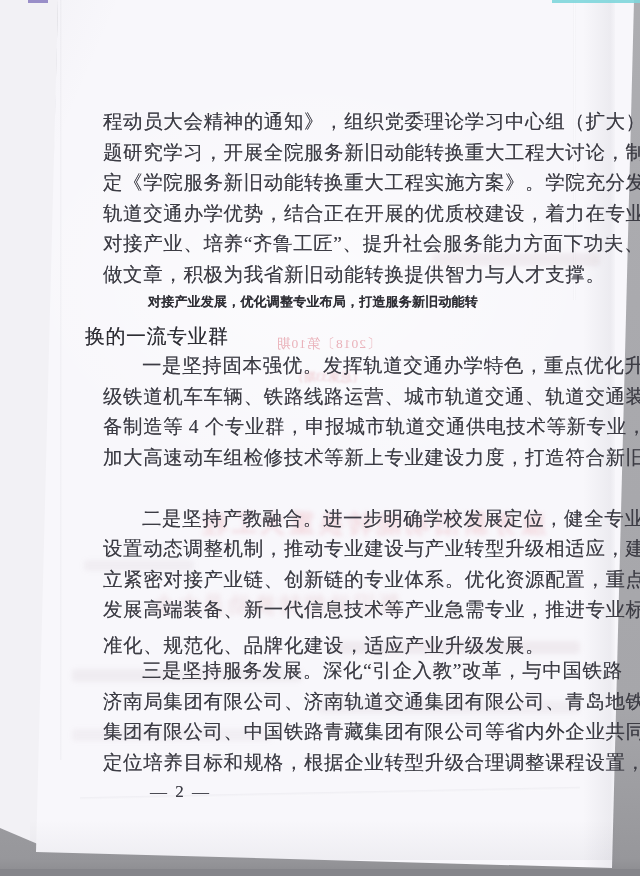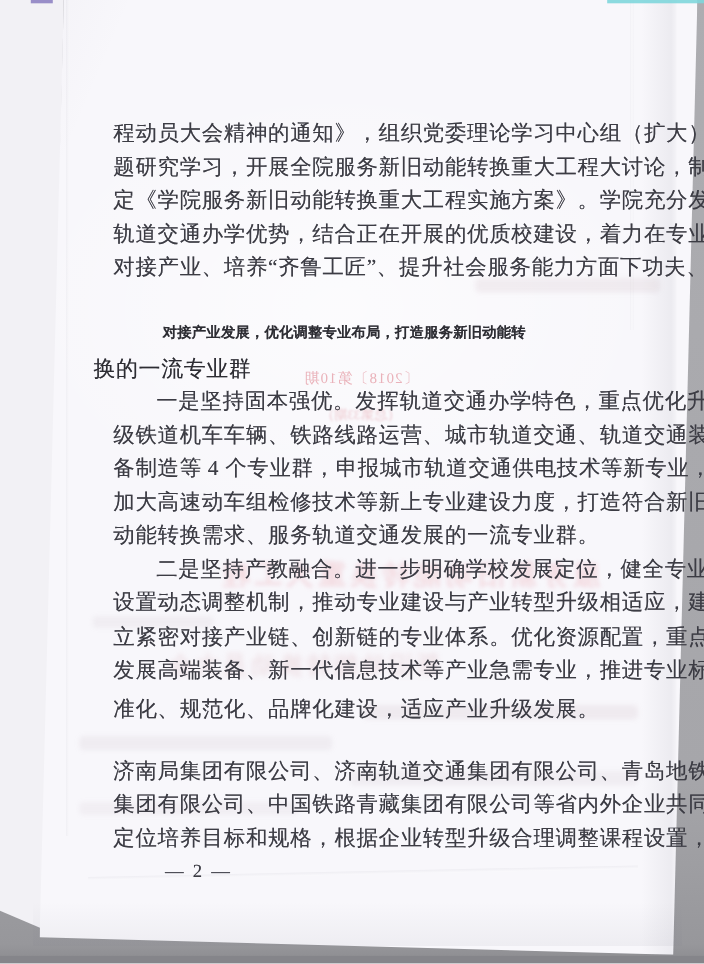--- a/index.html
+++ b/index.html
@@ -102,32 +102,33 @@
   <div id="stripe-4" class="bleed-stripe"></div>
   <div id="stripe-5" class="bleed-stripe"></div>
   <div id="stripe-6" class="bleed-stripe"></div>
 
   <div id="text-layer">
       <div class="line body" style="top: 112px;">程动员大会精神的通知》，组织党委理论学习中心组（扩大）专</div>
       <div class="line body" style="top: 142.5px;">题研究学习，开展全院服务新旧动能转换重大工程大讨论，制</div>
       <div class="line body" style="top: 173px;">定《学院服务新旧动能转换重大工程实施方案》。学院充分发挥</div>
       <div class="line body" style="top: 203.5px;">轨道交通办学优势，结合正在开展的优质校建设，着力在专业</div>
       <div class="line body" style="top: 234px;">对接产业、培养“齐鲁工匠”、提升社会服务能力方面下功夫、</div>
+      <div class="line body" style="top: 264.5px;">做文章，积极为我省新旧动能转换提供智力与人才支撑。</div>
       <div class="line heading-first" style="top: 295px;">对接产业发展，优化调整专业布局，打造服务新旧动能转</div>
       <div class="line heading-cont" style="top: 325.5px;">换的一流专业群</div>
       <div class="line body-indent" style="top: 356px;">一是坚持固本强优。发挥轨道交通办学特色，重点优化升</div>
       <div class="line body" style="top: 386.5px;">级铁道机车车辆、铁路线路运营、城市轨道交通、轨道交通装</div>
       <div class="line body" style="top: 417px;">备制造等 4 个专业群，申报城市轨道交通供电技术等新专业，</div>
       <div class="line body" style="top: 447.5px;">加大高速动车组检修技术等新上专业建设力度，打造符合新旧</div>
-      <div class="line body" style="top: 478px;">动能转换需求、服务轨道交通发展的一流专业群。</div>
       <div class="line body-indent" style="top: 508.5px;">二是坚持产教融合。进一步明确学校发展定位，健全专业</div>
       <div class="line body" style="top: 539px;">设置动态调整机制，推动专业建设与产业转型升级相适应，建</div>
       <div class="line body" style="top: 569.5px;">立紧密对接产业链、创新链的专业体系。优化资源配置，重点</div>
       <div class="line body" style="top: 600px;">发展高端装备、新一代信息技术等产业急需专业，推进专业标</div>
       <div class="line body" style="top: 636px; text-align: right;">准化、规范化、品牌化建设，适应产业升级发展。</div>
+      <div class="line body-indent" style="top: 661px;">三是坚持服务发展。深化“引企入教”改革，与中国铁路</div>
       <div class="line body" style="top: 691.5px;">济南局集团有限公司、济南轨道交通集团有限公司、青岛地铁</div>
       <div class="line body" style="top: 722px;">集团有限公司、中国铁路青藏集团有限公司等省内外企业共同</div>
       <div class="line body" style="top: 752.5px;">定位培养目标和规格，根据企业转型升级合理调整课程设置，</div>
     </div>
   <div id="page-number">— 2 —</div>
 
   <div id="scan-strip-bottom" class="shade"></div>
   <div id="artifact-purple" class="shade"></div>
   <div id="artifact-cyan" class="shade"></div>
 

